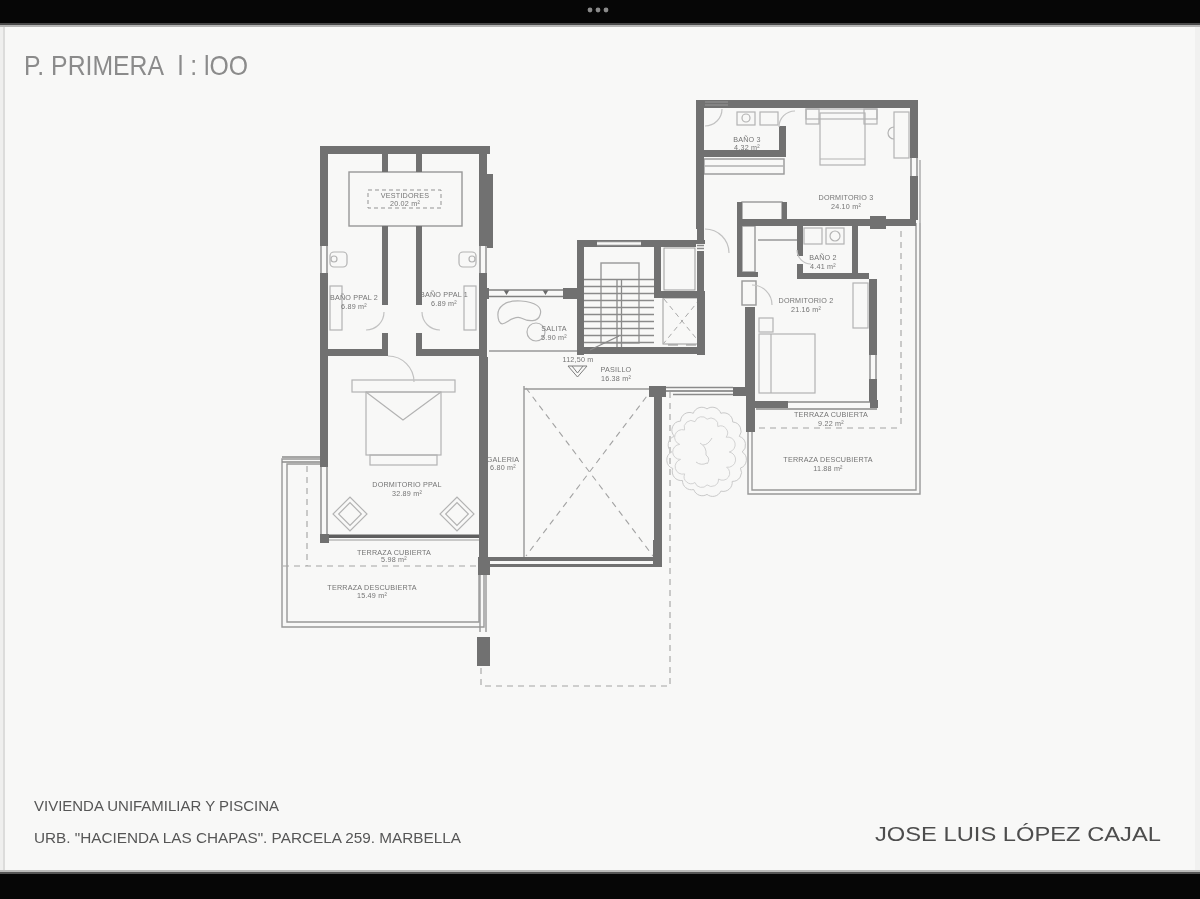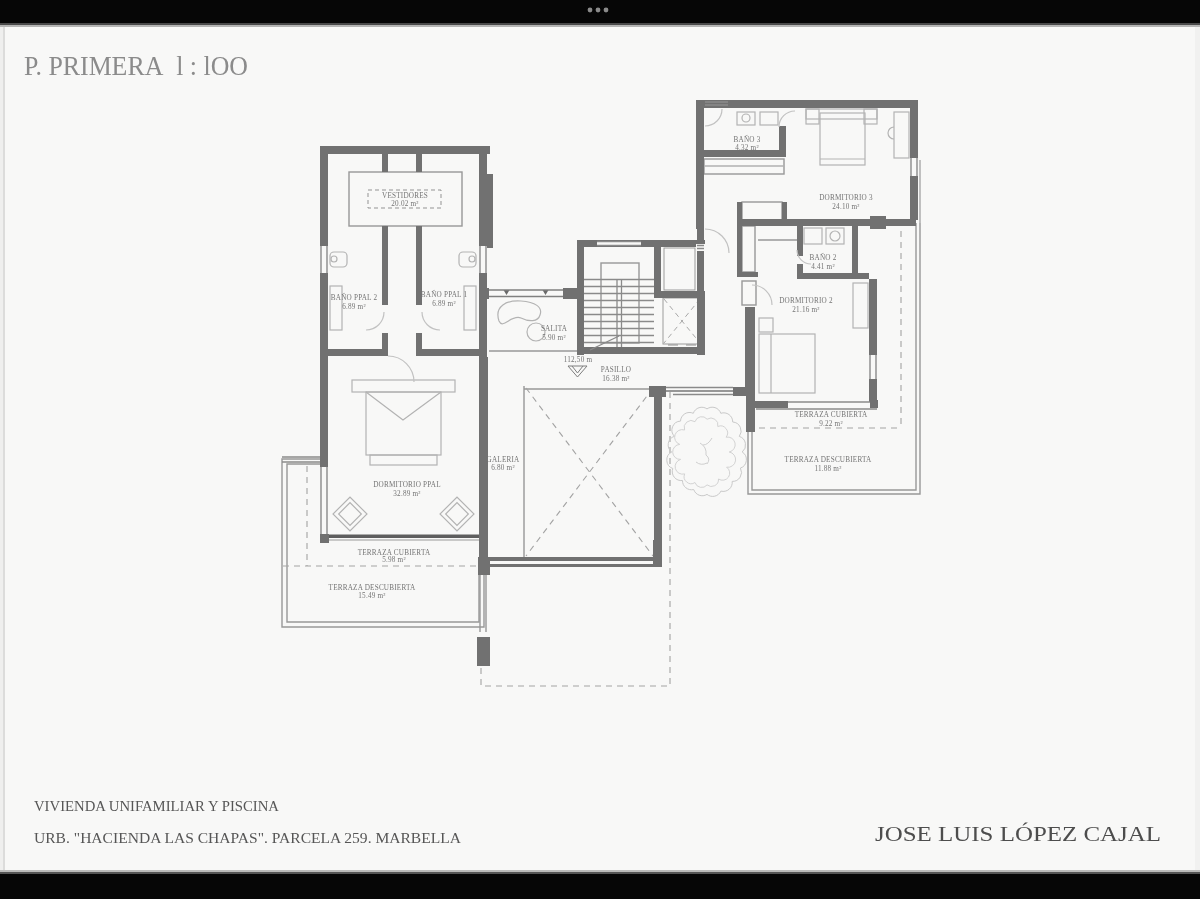--- a/index.html
+++ b/index.html
@@ -1,17 +1,17 @@
 <!DOCTYPE html>
 <html><head>
 <meta charset="utf-8">
 <style>
   html,body{margin:0;padding:0;background:#fff;}
   #page{position:relative;width:1200px;height:899px;background:#15803d;overflow:hidden;
-        font-family:Liberation Serif, serif;}
+        font-family:Liberation Sans, sans-serif;}
   svg{position:absolute;left:0;top:0;}
 </style>
 </head>
 <body>
 <div id="page">
 <svg width="1200" height="899" viewBox="0 0 1200 899">
   <rect x="0" y="0" width="1200" height="899" fill="#f8f8f7"></rect>
 
   <rect x="0" y="24" width="3" height="848" fill="#efefee"></rect>
   <rect x="3" y="24" width="2" height="848" fill="#dcdcdb"></rect>

